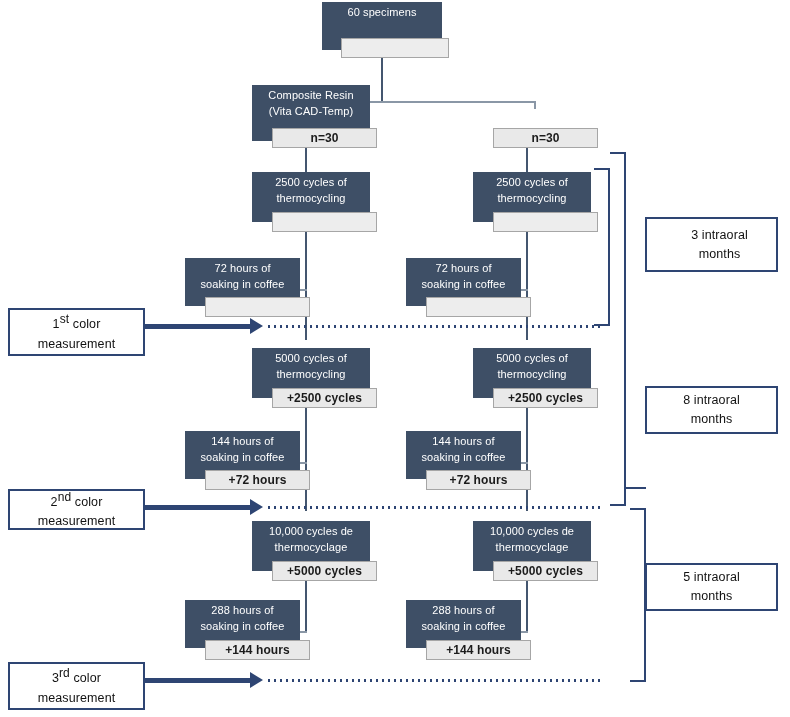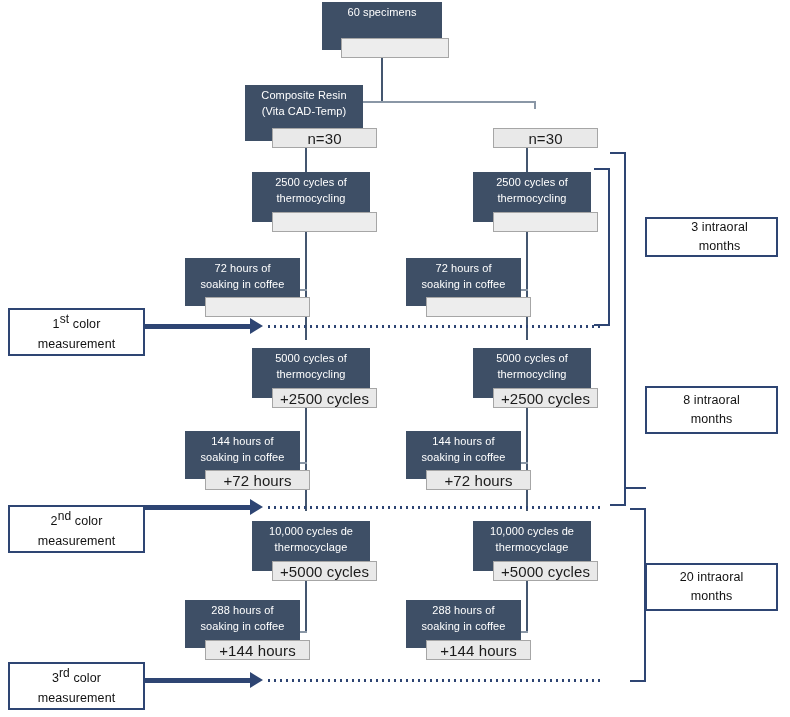--- a/index.html
+++ b/index.html
@@ -37,22 +37,22 @@
   }
   .pbox .l1, .pbox .l2 { display: block; white-space: nowrap; }
 
   
   .chip {
     position: absolute;
     background: #E9E9E9;
     border: 1px solid #A6A6A6;
     box-sizing: border-box;
     color: #1b1b1b;
-    font-size: 15px;
-    font-weight: normal;
+    font-size: 12px;
+    font-weight: bold;
     display: flex;
     align-items: center;
     justify-content: center;
     white-space: nowrap;
     letter-spacing: 0.1px;
   }
   .chip.empty { background: #EDEDED; }
 
   
   .wbox {
@@ -132,21 +132,21 @@
   </div>
   <div class="chip empty" style="left:341px; top:38px; width:108px; height:20px;">
     <span></span>
   </div>
 
   <div class="vline" style="left:381px; top:58px; width:2px; height:44px;"></div>
   <div class="hline thin" style="left:306px; top:101px; width:230px; height:2px;"></div>
   <div class="vline thin" style="left:306px; top:101px; width:2px; height:8px;"></div>
   <div class="vline thin" style="left:534px; top:101px; width:2px; height:8px;"></div>
 
-  <div class="pbox" style="left:245px; top:85px; width:118px; height:56px;">
+  <div class="pbox" style="left:252px; top:85px; width:118px; height:56px;">
     <span class="l1">Composite Resin</span>
     <span class="l2">(Vita CAD-Temp)</span>
   </div>
   <div class="chip" style="left:272px; top:128px; width:105px; height:20px;">
     <span>n=30</span>
   </div>
 
   <div class="vline" style="left:305px; top:148px; width:2px; height:27px;"></div>
 
   <div class="pbox" style="left:252px; top:172px; width:118px; height:50px;">
@@ -273,21 +273,21 @@
     <span>
       <span>1</span><sup>st</sup>
       <span>color</span>
     </span>
     <span>measurement</span>
   </div>
   <div class="arrow-shaft" style="left:145px; top:324px; width:105px;"></div>
   <div class="arrow-head" style="left:250px; top:318px;"></div>
   <div class="dotline" style="left:266px; top:325px; width:338px;"></div>
 
-  <div class="wbox" style="left:8px; top:489px; width:137px; height:48px;margin-top:16px;">
+  <div class="wbox" style="left:8px; top:489px; width:137px; height:41px;">
     <span>
       <span>2</span><sup>nd</sup>
       <span>color</span>
     </span>
     <span>measurement</span>
   </div>
   <div class="arrow-shaft" style="left:145px; top:505px; width:105px;"></div>
   <div class="arrow-head" style="left:250px; top:499px;"></div>
   <div class="dotline" style="left:266px; top:506px; width:338px;"></div>
 
@@ -304,28 +304,28 @@
 
   <div class="bracket" style="left:594px; top:168px; width:16px; height:158px;"></div>
 
   <div class="bracket" style="left:610px; top:152px; width:16px; height:354px;"></div>
 
   <div class="bracket" style="left:630px; top:508px; width:16px; height:174px;"></div>
 
   <div class="bracket-tick" style="left:626px; top:487px; width:20px;"></div>
   <div class="bracket-tick" style="left:644px; top:590px; width:18px;"></div>
 
-  <div class="wbox" style="left:645px; top:217px; width:133px; height:40px;padding-left:16px;">
+  <div class="wbox" style="left:645px; top:217px; width:133px; height:55px;padding-left:16px;">
     <span>3 intraoral</span>
     <span>months</span>
   </div>
 
   <div class="wbox" style="left:645px; top:386px; width:133px; height:48px;">
     <span>8 intraoral</span>
     <span>months</span>
   </div>
 
   <div class="wbox" style="left:645px; top:563px; width:133px; height:48px;">
-    <span>20  intraoral</span>
+    <span>5  intraoral</span>
     <span>months</span>
   </div>
 
 </div>
 
 </body></html>

